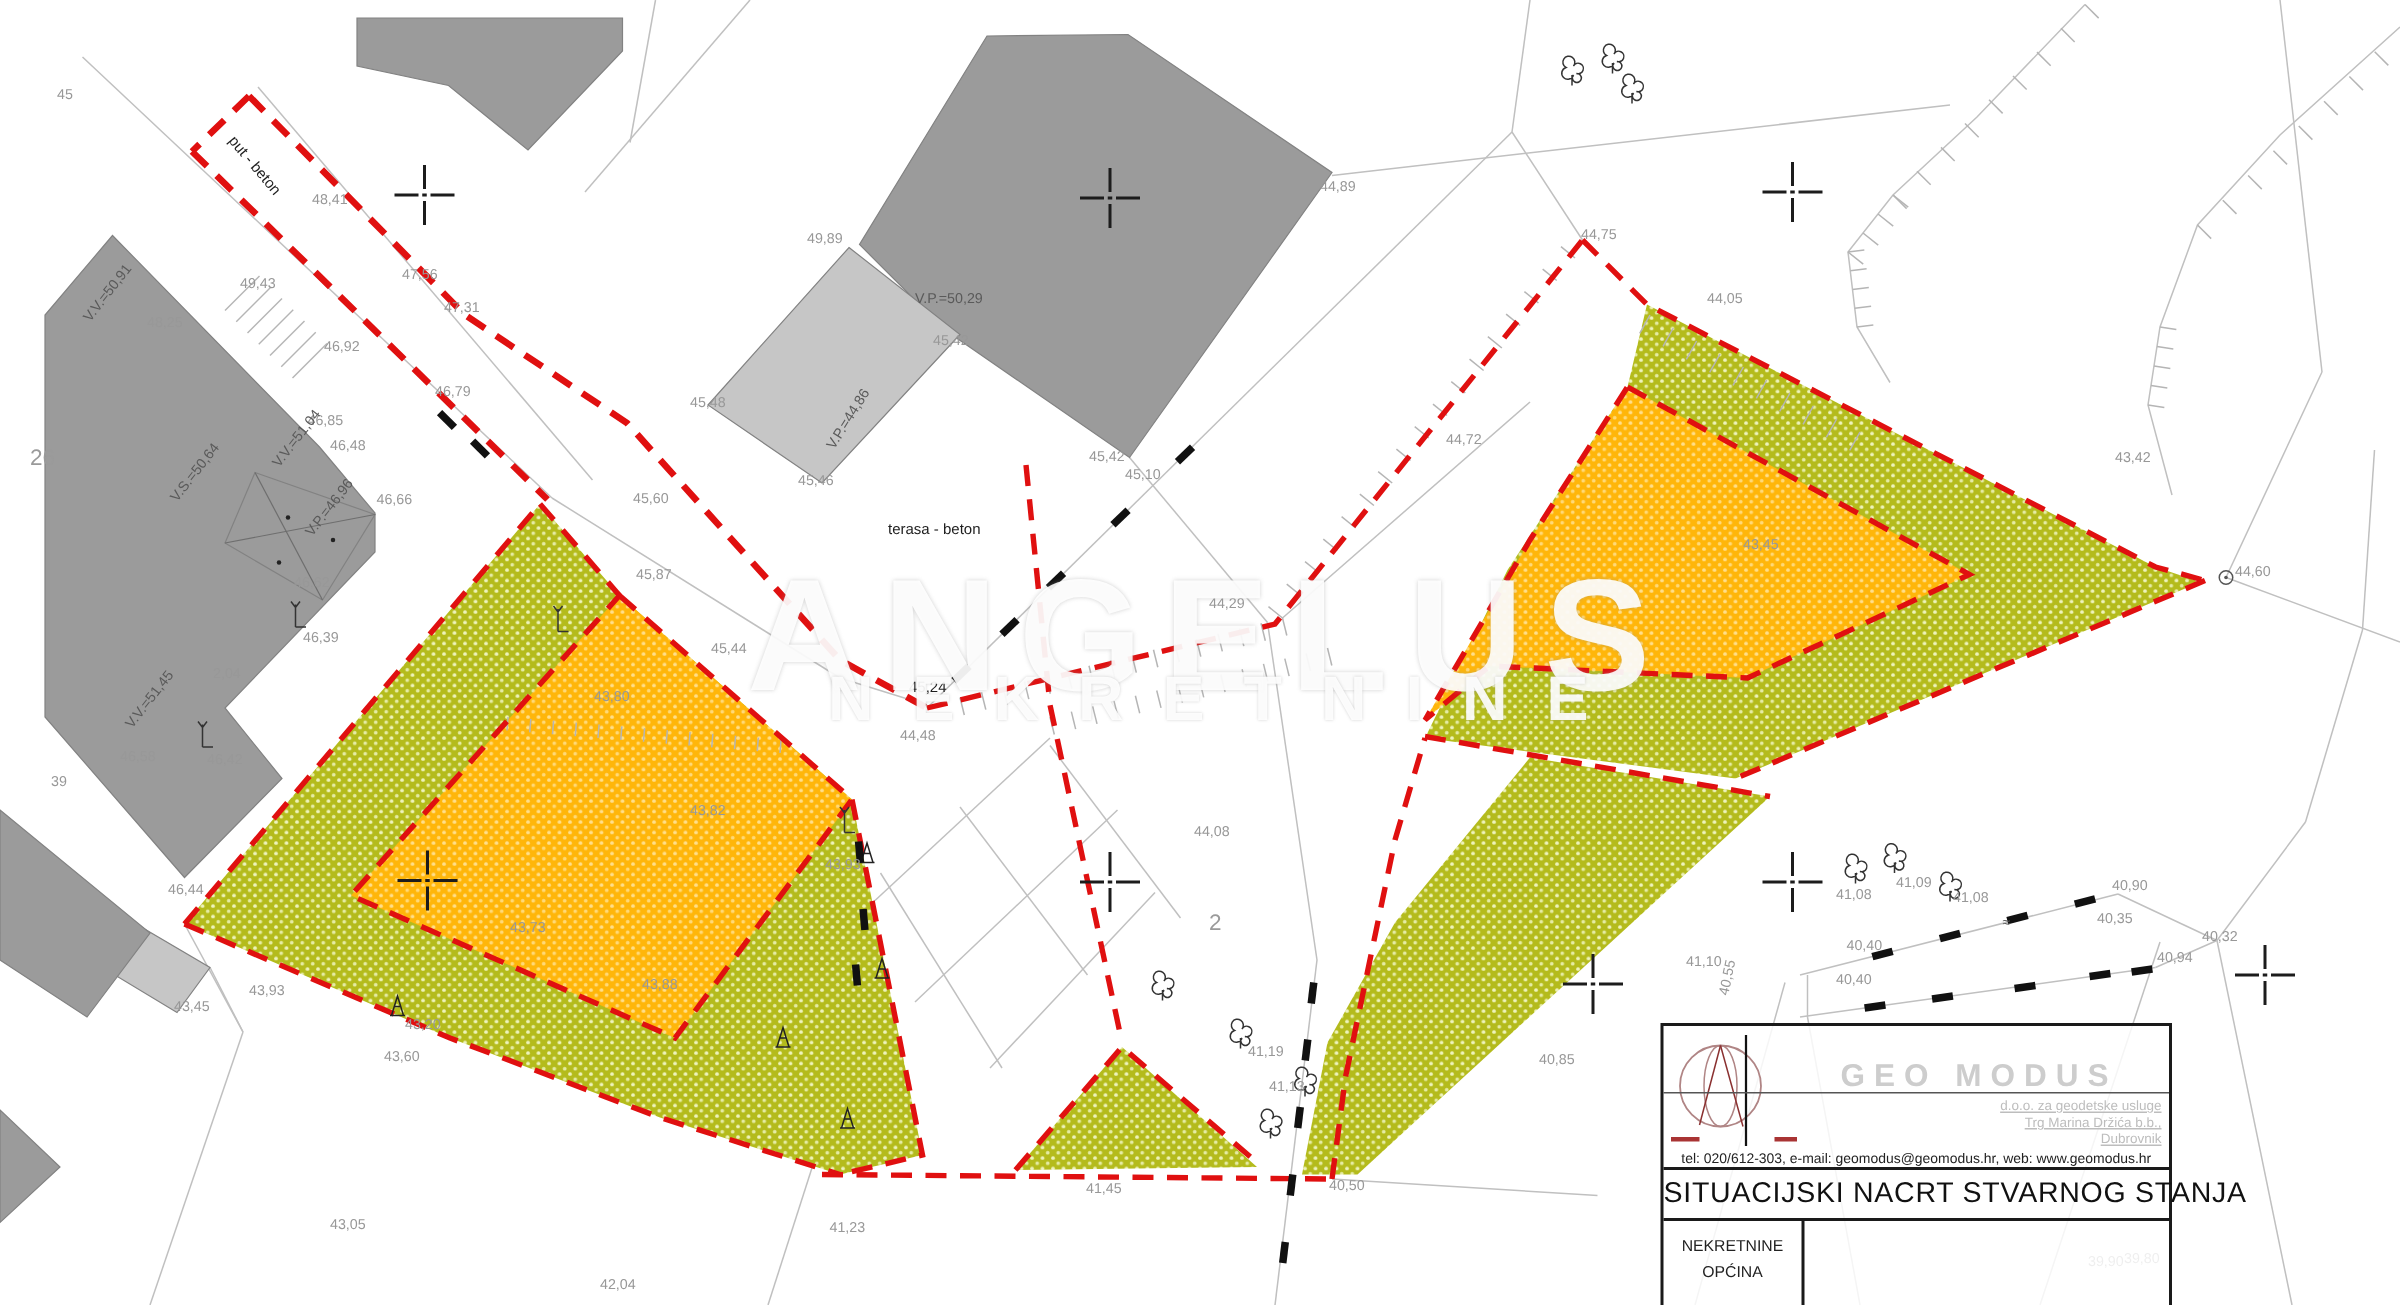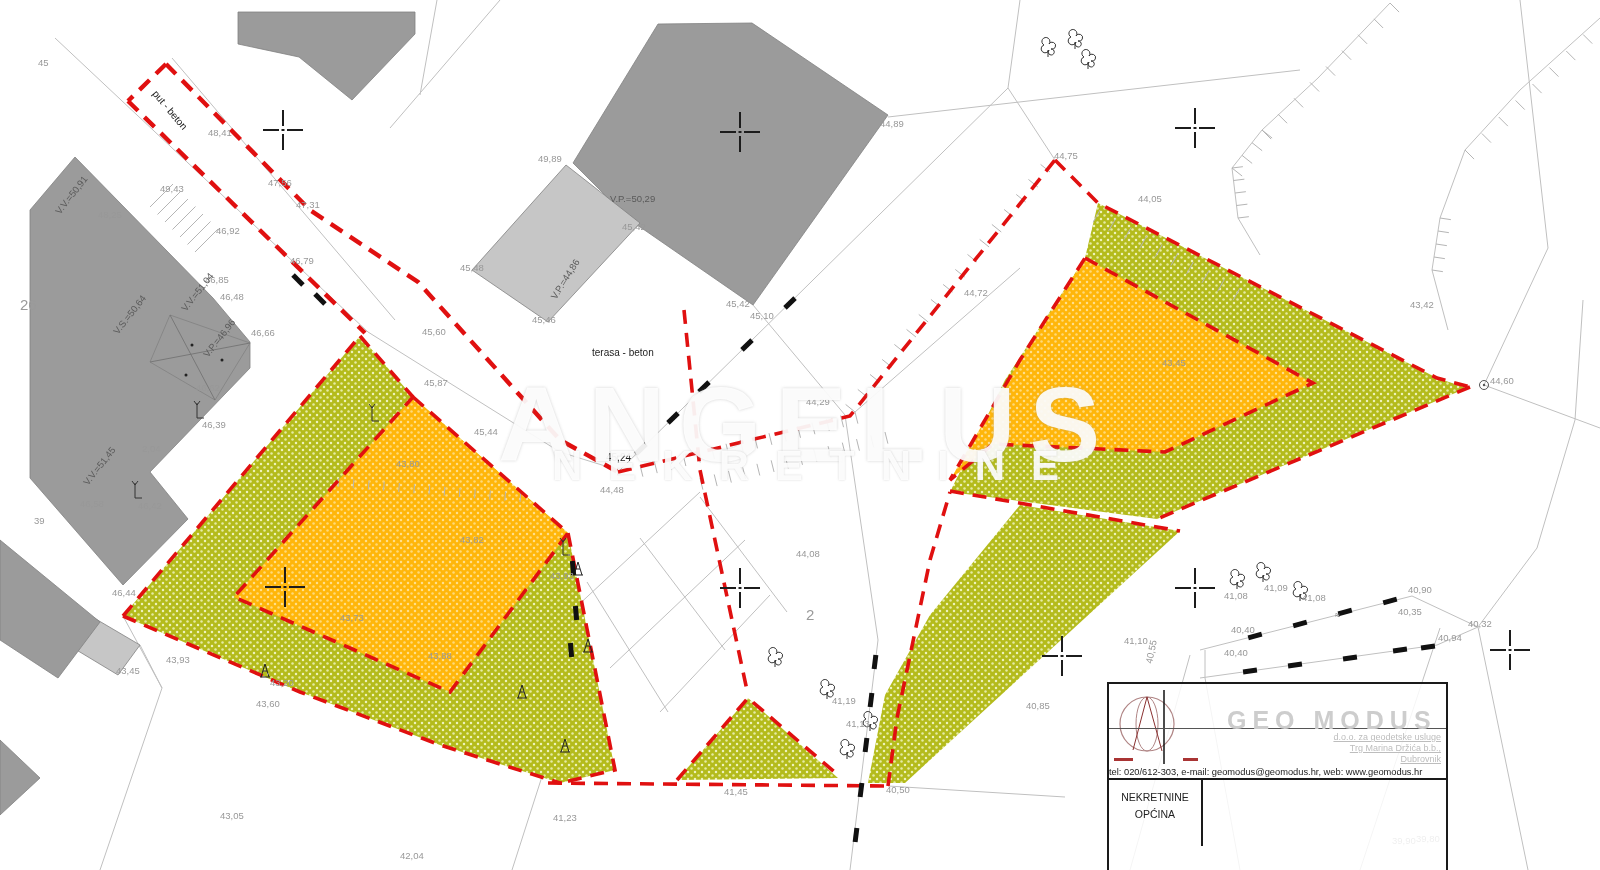--- a/index.html
+++ b/index.html
@@ -15,25 +15,25 @@
   .wm1{position:absolute;left:498px;top:348px;font-size:106px;font-weight:bold;
        color:rgba(255,255,255,0.9);letter-spacing:14px;
        text-shadow:0 0 3px rgba(150,150,150,0.45);margin-top:16px;}
   .wm2{position:absolute;left:552px;top:442px;font-size:42px;font-weight:bold;
        color:rgba(255,255,255,0.9);letter-spacing:26px;
        text-shadow:0 0 2px rgba(150,150,150,0.45);}
   .tblock{position:absolute;left:1107px;top:682px;width:341px;height:200px;
           background:rgba(255,255,255,0.84);border:2px solid #1a1a1a;box-sizing:border-box;}
   .tb-top{position:relative;height:94px;}
   .tb-hline{position:absolute;left:0;right:0;top:44px;height:1px;background:#555;}
-  .tb-company{position:absolute;left:118px;top:22px;font-size:25px;color:#cdcdcd;
+  .tb-company{position:absolute;left:118px;top:22px;font-size:21px;color:#cdcdcd;
               letter-spacing:6px;font-weight:bold;}
   .tb-addr{position:absolute;right:5px;top:48px;font-size:9px;color:#bdbdbd;
            text-align:right;line-height:1.2;text-decoration:underline;}
-  .tb-contact{position:absolute;bottom:1px;left:0;right:0;text-align:left;
+  .tb-contact{position:absolute;bottom:1px;left:0;right:0;text-align:center;
               font-size:9.3px;color:#222;}
   .tb-logo{position:absolute;left:8px;top:4px;}
   .tb-dash{position:absolute;height:3px;background:#a93434;top:74px;}
   .tb-title{height:32px;border-top:2px solid #1a1a1a;line-height:32px;text-align:center;
             font-size:19px;color:#111;letter-spacing:0.5px;white-space:nowrap;}
   .tb-bottom{display:flex;border-top:2px solid #1a1a1a;height:66px;}
   .tb-cell1{width:92px;border-right:2px solid #1a1a1a;text-align:center;font-size:10.5px;
             color:#222;padding-top:9px;line-height:1.6;}
   .tb-cell2{flex:1;}
 </style>
@@ -426,20 +426,21 @@
       <div class="tb-dash" style="left:74px;width:15px;"></div>
       <div class="tb-hline"></div>
       <div class="tb-company">GEO MODUS</div>
       <div class="tb-addr">
         <div>d.o.o. za geodetske usluge</div>
         <div>Trg Marina Držića b.b.,</div>
         <div>Dubrovnik</div>
       </div>
       <div class="tb-contact">tel: 020/612-303, e-mail: geomodus@geomodus.hr, web: www.geomodus.hr</div>
     </div>
+    <div class="tb-title">SITUACIJSKI NACRT STVARNOG STANJA</div>
     <div class="tb-bottom">
       <div class="tb-cell1">
         <div>NEKRETNINE</div>
         <div>OPĆINA</div>
       </div>
       <div class="tb-cell2"></div>
     </div>
   </div>
 </div>
 

